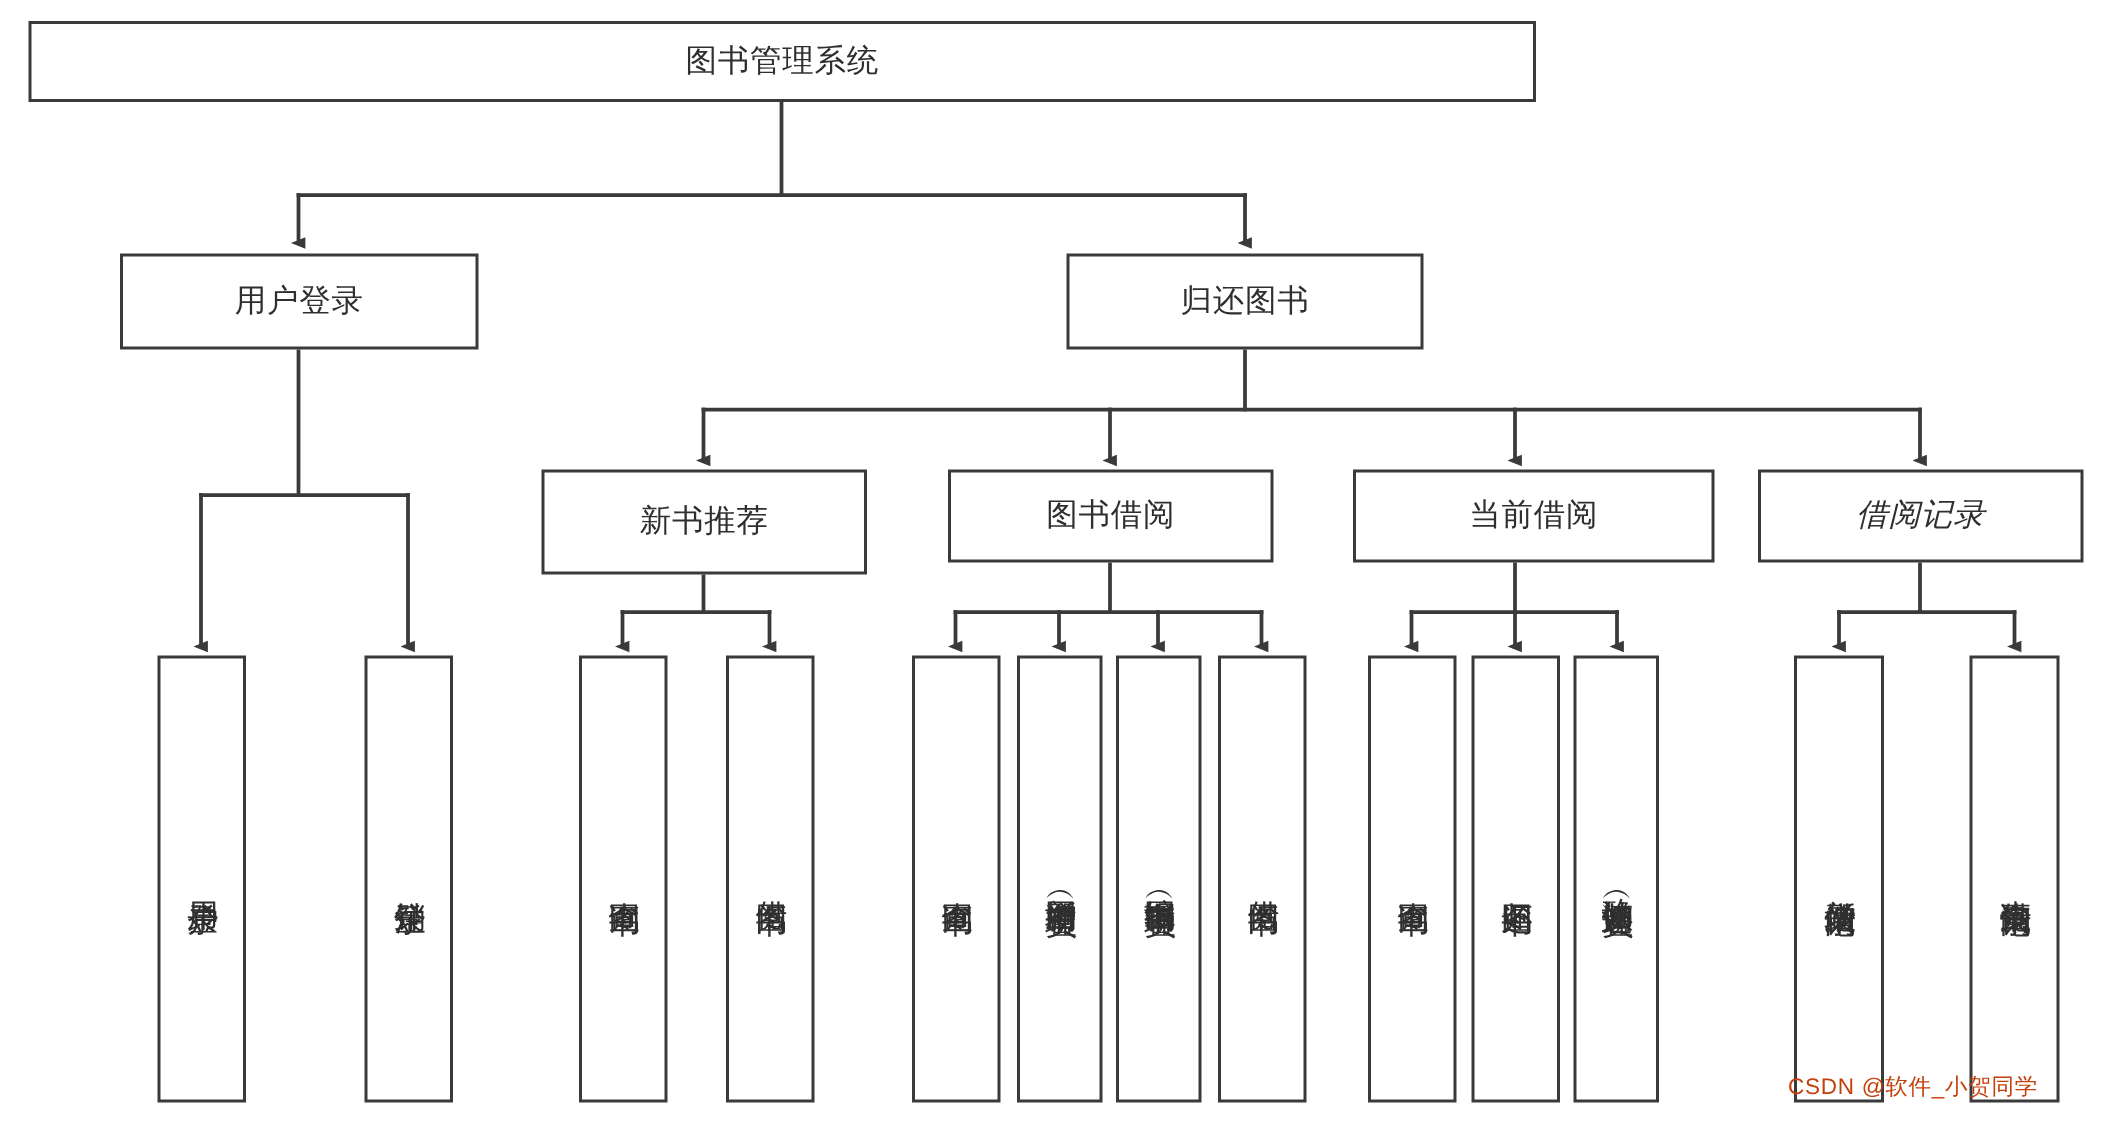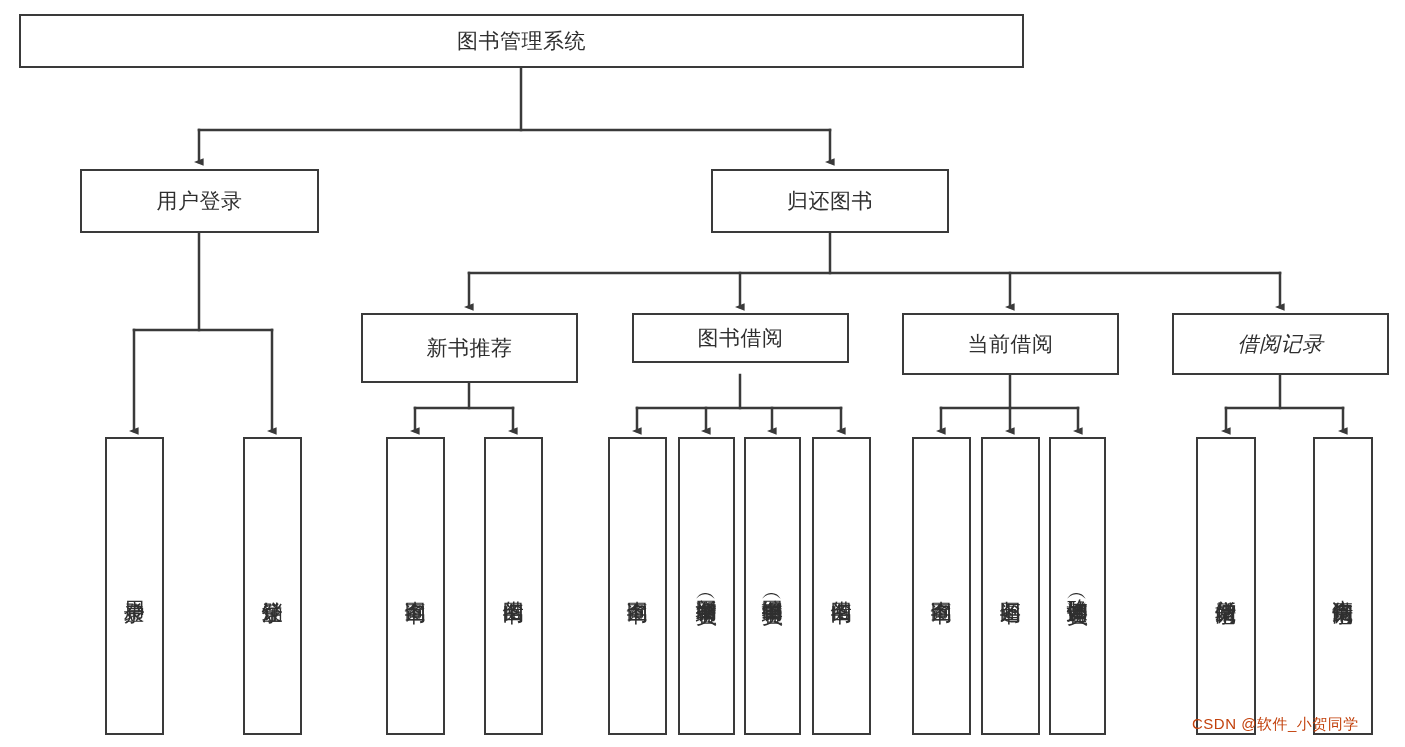--- a/index.html
+++ b/index.html
@@ -126,24 +126,24 @@
   <div class="node" style="left:80px; top:169px; width:239px; height:64px;">
     <span class="node-label">用户登录</span>
   </div>
   <div class="node" style="left:711px; top:169px; width:238px; height:64px;">
     <span class="node-label">归还图书</span>
   </div>
 
   <div class="node" style="left:361px; top:313px; width:217px; height:70px;">
     <span class="node-label">新书推荐</span>
   </div>
-  <div class="node" style="left:632px; top:313px; width:217px; height:50px;">
+  <div class="node" style="left:632px; top:313px; width:217px; height:62px;">
     <span class="node-label">图书借阅</span>
   </div>
-  <div class="node" style="left:902px; top:313px; width:217px; height:62px;">
+  <div class="node" style="left:902px; top:313px; width:241px; height:62px;">
     <span class="node-label">当前借阅</span>
   </div>
   <div class="node" style="left:1172px; top:313px; width:217px; height:62px;font-style:italic;">
     <span class="node-label">借阅记录</span>
   </div>
 
   <div class="node vertical" style="left:105px; top:437px; width:59px; height:298px;">
     <span class="node-label">用户登录</span>
   </div>
   <div class="node vertical" style="left:243px; top:437px; width:59px; height:298px;">

